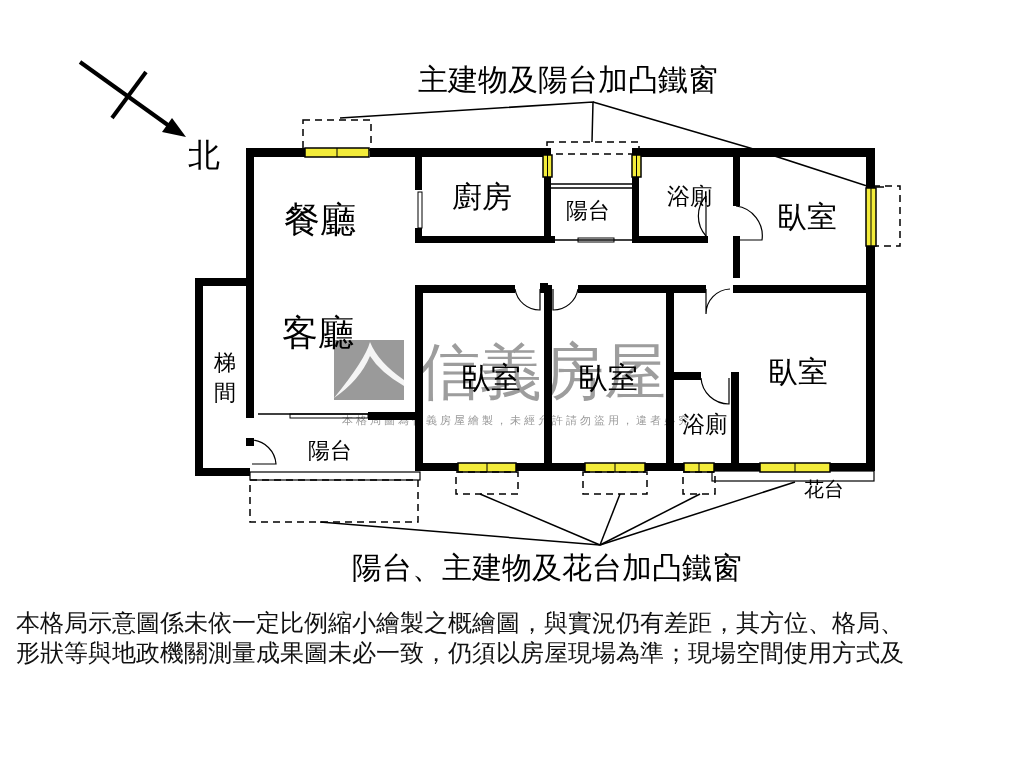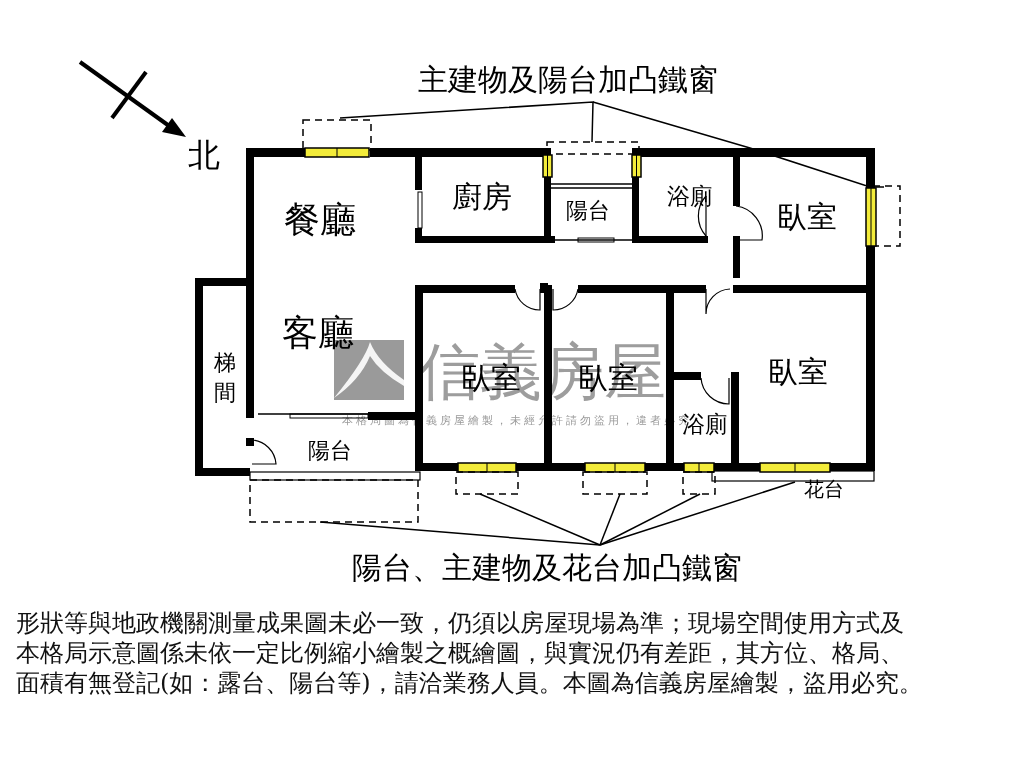--- a/index.html
+++ b/index.html
@@ -162,16 +162,15 @@
   <text class="room-lbl" x="461" y="388" font-size="30">臥室</text>
   <text class="room-lbl" x="578" y="388" font-size="30">臥室</text>
   <text class="room-lbl" x="768" y="382" font-size="30">臥室</text>
   <text class="room-lbl" x="682" y="432" font-size="23">浴廁</text>
   <text class="room-lbl" x="308" y="458" font-size="22">陽台</text>
   <text class="room-lbl" x="804" y="496" font-size="20">花台</text>
   <text class="room-lbl" x="214" y="370" font-size="22"><tspan x="214" y="370">梯</tspan><tspan x="214" y="400">間</tspan></text>
 </svg>
 
 <div class="notes">
+  <div>本格局示意圖係未依一定比例縮小繪製之概繪圖，與實況仍有差距，其方位、格局、</div>
   <div>形狀等與地政機關測量成果圖未必一致，仍須以房屋現場為準；現場空間使用方式及</div>
-  <div>本格局示意圖係未依一定比例縮小繪製之概繪圖，與實況仍有差距，其方位、格局、</div>
-  <div>面積有無登記(如：露台、陽台等)，請洽業務人員。本圖為信義房屋繪製，盜用必究。</div>
 </div>
 
 </body></html>

